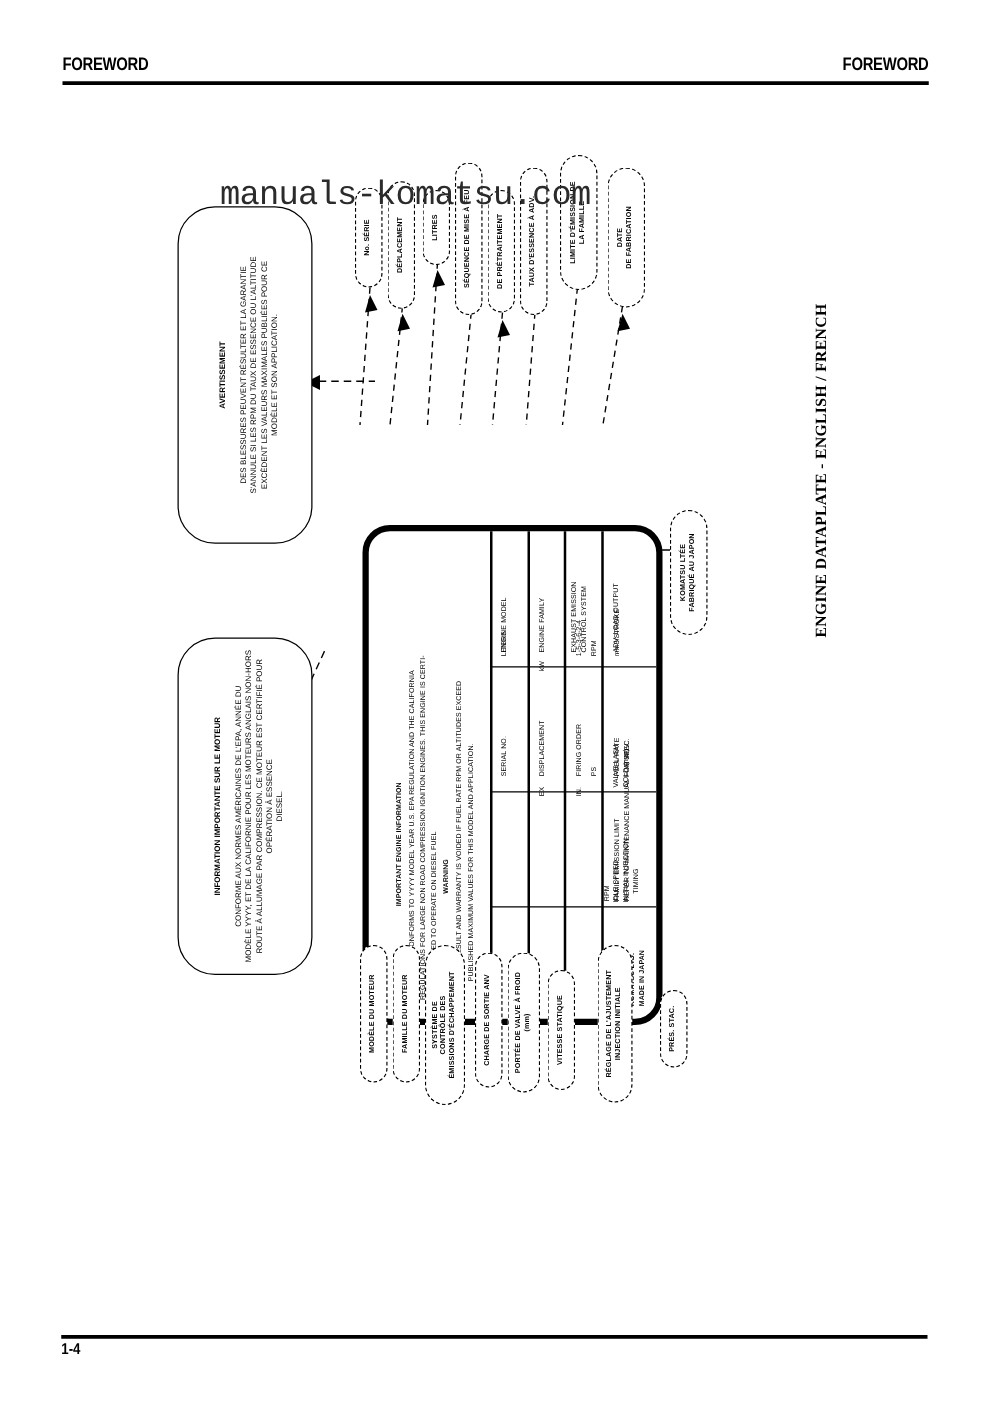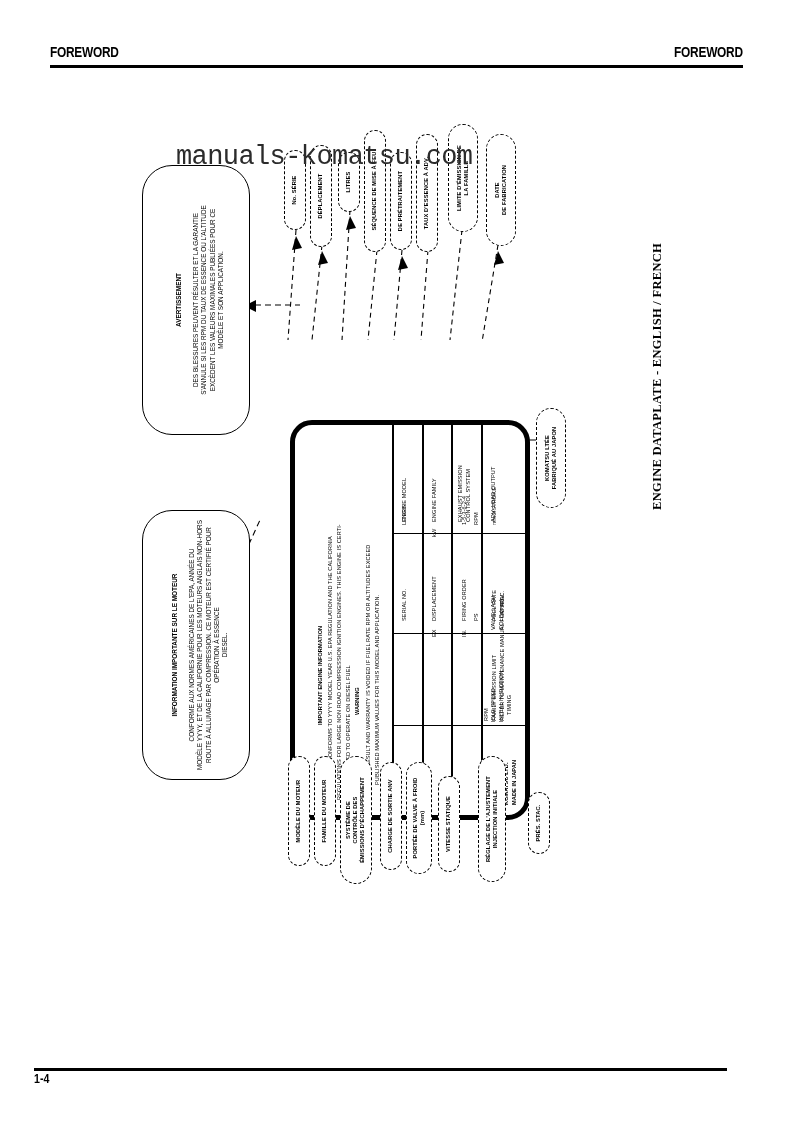--- a/index.html
+++ b/index.html
@@ -9,21 +9,21 @@
   
   .hdr{position:absolute;left:50px;top:44px;width:693px;height:26px;}
   .hdr .hl,.hdr .hr{position:absolute;top:0;font-family:"Liberation Sans",sans-serif;
        font-weight:bold;font-size:14.5px;letter-spacing:-.3px;
        transform:scaleX(.82);transform-origin:left top;}
   .hdr .hl{left:0;}
   .hdr .hr{right:0;transform-origin:right top;}
   .hdr .rule{position:absolute;left:0;top:21px;width:693px;height:3px;background:#000;}
 
   
-  .ftr{position:absolute;left:34px;top:1068px;width:693px;height:24px;}
+  .ftr{position:absolute;left:49px;top:1068px;width:693px;height:24px;}
   .ftr .rule{position:absolute;left:0;top:0;width:693px;height:2.5px;background:#000;}
   .ftr .pg{position:absolute;left:0;top:4px;font-family:"Liberation Sans",sans-serif;
        font-weight:bold;font-size:12.5px;transform:scaleX(.85);transform-origin:left top;}
 
   
   .wm{position:absolute;left:176px;top:142px;font-family:Liberation Mono, monospace;
       font-size:27px;color:#2b2b2b;letter-spacing:-.6px;white-space:nowrap;z-index:40;}
 
   
   .fig{position:absolute;left:50px;top:90px;width:693px;height:960px;}

